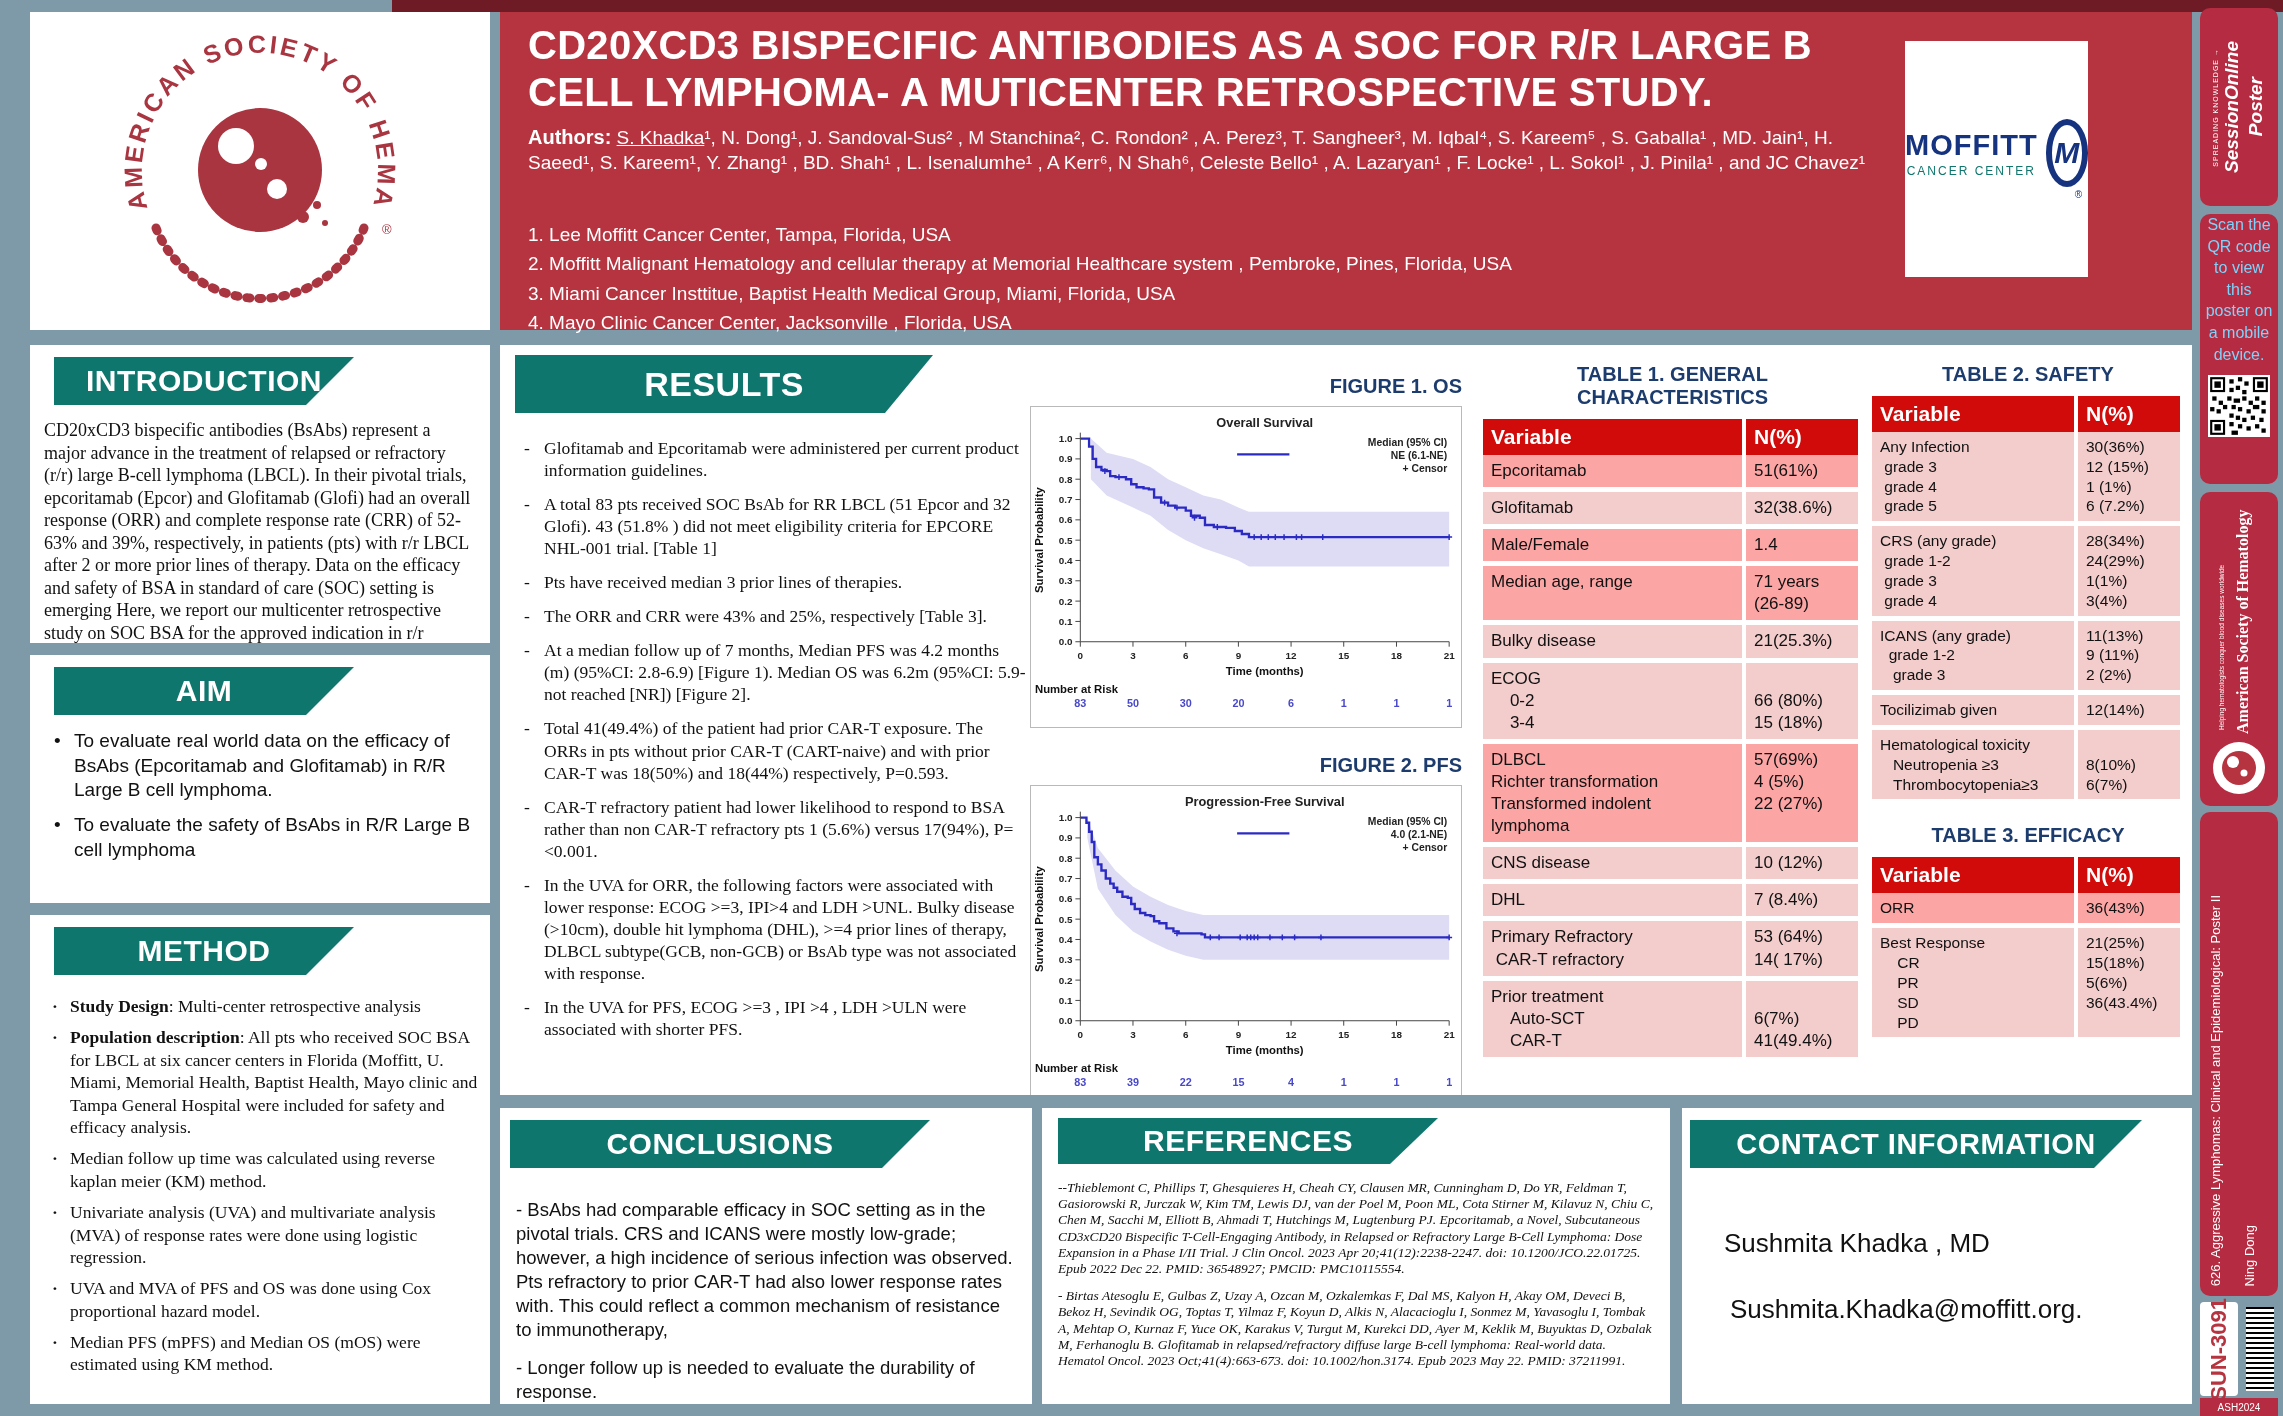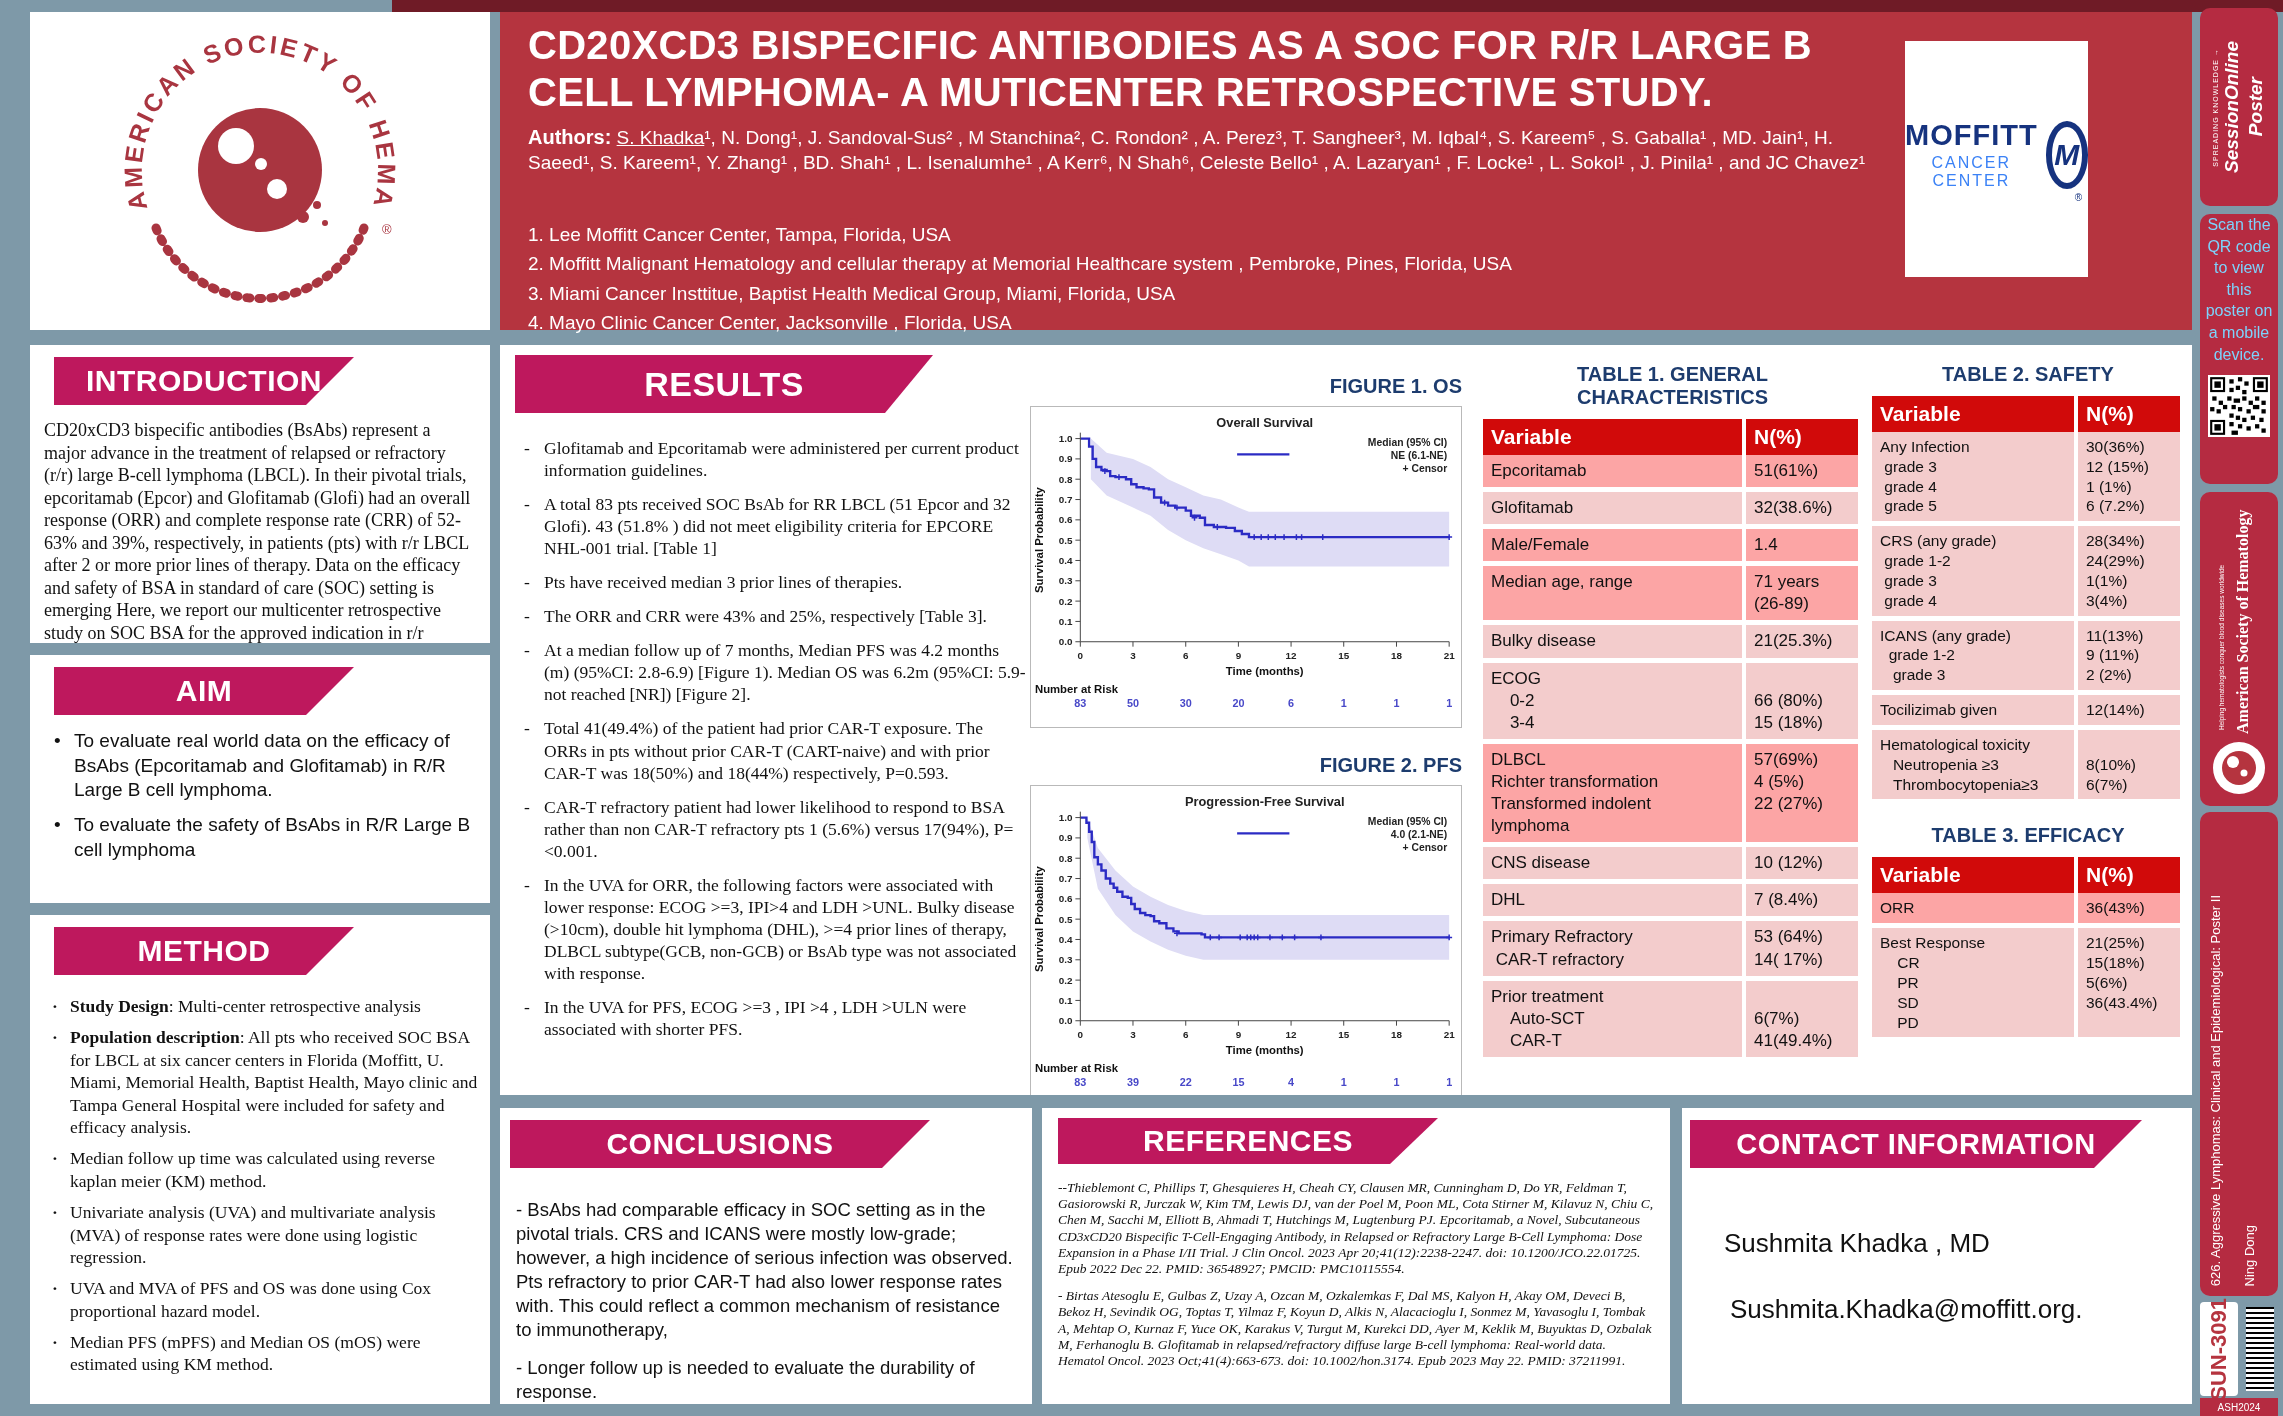--- a/index.html
+++ b/index.html
@@ -2,40 +2,40 @@
 <html><head>
 <meta charset="utf-8">
 <style>
   html,body{margin:0;padding:0}
   body{
     width:2283px;height:1416px;position:relative;overflow:hidden;
     background:#7e99a8;font-family:"Liberation Sans",sans-serif;color:#111;
   }
   .panel{position:absolute;background:#fff;overflow:hidden}
   .banner{
-    position:absolute;background:#be185d;color:#fff;font-weight:bold;
+    position:absolute;background:#0f766e;color:#fff;font-weight:bold;
     clip-path:polygon(0 0,100% 0,calc(100% - 48px) 100%,0 100%);
     display:flex;align-items:center;justify-content:center;
     font-family:"Liberation Sans",sans-serif;letter-spacing:.5px;
   }
   .serif{font-family:"Liberation Serif",serif}
   
   .top-strip{position:absolute;left:392px;top:0;width:1891px;height:12px;background:#6f1b26}
   
   .ash-logo-panel{left:30px;top:12px;width:460px;height:318px}
   .title-panel{position:absolute;left:500px;top:12px;width:1692px;height:318px;background:#b5343f;color:#fff}
   .poster-title{position:absolute;left:28px;top:10px;width:1340px;font-size:40px;font-weight:bold;line-height:1.18;letter-spacing:.3px}
   .authors{position:absolute;left:28px;top:112px;width:1360px;font-size:19px;line-height:1.32}
   .authors b{font-size:20px}
   .authors .fa{text-decoration:underline}
   .affils{position:absolute;left:28px;top:208px;width:1360px;font-size:19px;line-height:1.55}
   .moffitt-box{position:absolute;left:1405px;top:29px;width:183px;height:236px;background:#fff;color:#16337f;text-align:center}
   .moffitt-row{display:flex;align-items:center;justify-content:center;gap:8px;margin-top:78px}
   .moffitt-name{font-size:29px;font-weight:bold;letter-spacing:1px;color:#16337f}
-  .moffitt-sub{font-size:16px;letter-spacing:2px;color:#3b82f6;margin-top:2px}
+  .moffitt-sub{font-size:12px;letter-spacing:2px;color:#0f766e;margin-top:2px}
   .m-circle{width:56px;height:56px;border:6px solid #16337f;border-radius:50%;display:flex;align-items:center;justify-content:center;font-weight:bold;font-size:30px;font-style:italic;color:#16337f}
   .m-reg{font-size:10px;color:#16337f;text-align:right;margin-top:2px;margin-right:6px}
   
   .intro-panel{left:30px;top:345px;width:460px;height:298px}
   .aim-panel{left:30px;top:655px;width:460px;height:248px}
   .method-panel{left:30px;top:915px;width:460px;height:489px}
   .left-banner{left:24px;top:12px;width:300px;height:48px;font-size:30px}
   .intro-text{position:absolute;left:14px;top:74px;width:432px;font-size:18px;line-height:1.25}
   .aim-list{position:absolute;left:14px;top:74px;width:436px}
   .aim-item{position:relative;padding-left:30px;font-size:19px;line-height:1.3;margin-bottom:10px}

